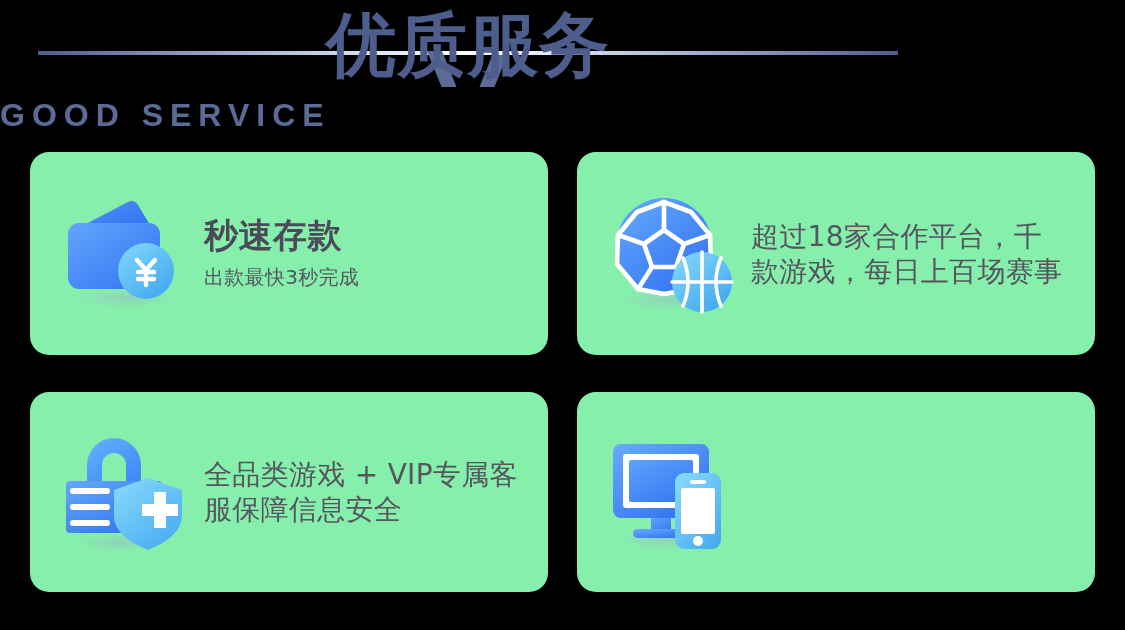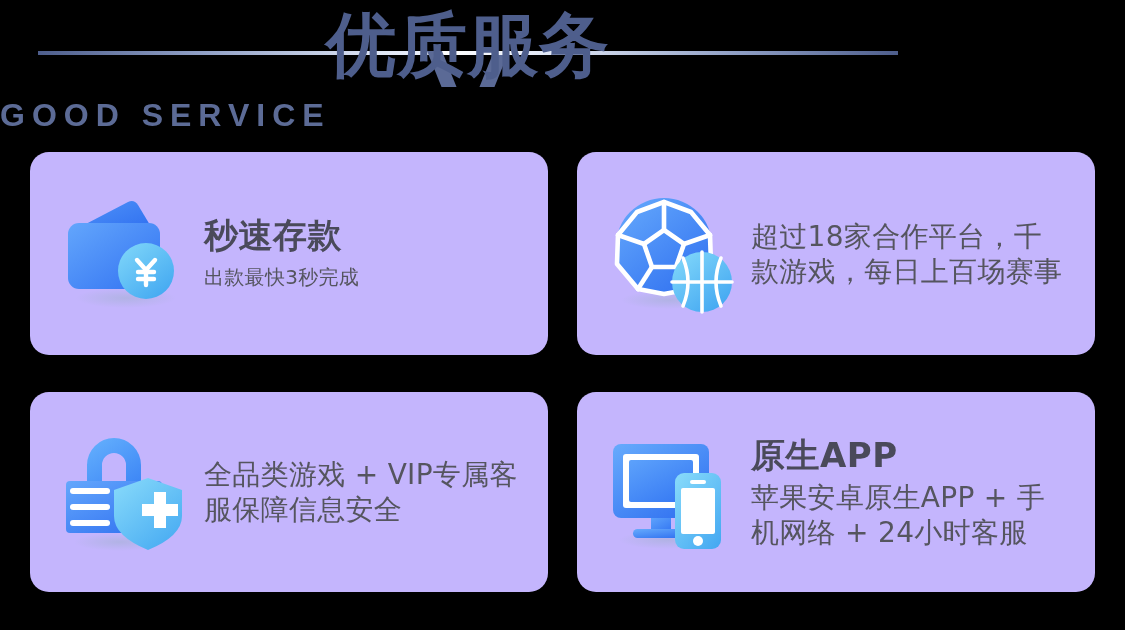--- a/index.html
+++ b/index.html
@@ -51,21 +51,21 @@
   
   .grid {
     position:absolute; top:152px; left:30px;
     width:1065px;
     display:grid;
     grid-template-columns:518px 518px;
     grid-template-rows:203px 200px;
     column-gap:29px; row-gap:37px;
   }
   .card {
-    background:#c4b5fd;
+    background:#86efac;
     border-radius:19px;
     display:flex;
     align-items:center;
     padding:0 26px 0 30px;
     overflow:hidden;
   }
   .icon-wrap {
     flex:0 0 auto;
     width:128px; height:128px;
     position:relative;
@@ -257,20 +257,16 @@
           <rect x="16" y="26" width="76" height="54" rx="3" fill="#ffffff"></rect>
           <rect x="22" y="32" width="64" height="42" rx="2" fill="url(#mg2)"></rect>
           <rect x="44" y="90" width="20" height="14" fill="url(#mg2)"></rect>
           <rect x="26" y="101" width="58" height="9" rx="4.5" fill="url(#mg1)"></rect>
           <rect x="68" y="45" width="46" height="76" rx="9" fill="url(#pg1)"></rect>
           <rect x="74" y="60" width="34" height="46" rx="2" fill="#ffffff"></rect>
           <rect x="83" y="52" width="16" height="4" rx="2" fill="#ffffff"></rect>
           <circle cx="91" cy="113" r="5" fill="#ffffff"></circle>
         </svg>
       </div>
-      <div class="card-text">
-        <div class="card-title">原生APP</div>
-        <div class="card-desc">苹果安卓原生APP + 手机网络 + 24小时客服</div>
-      </div>
     </div>
 
   </div>
 </div>
 
 </body></html>

